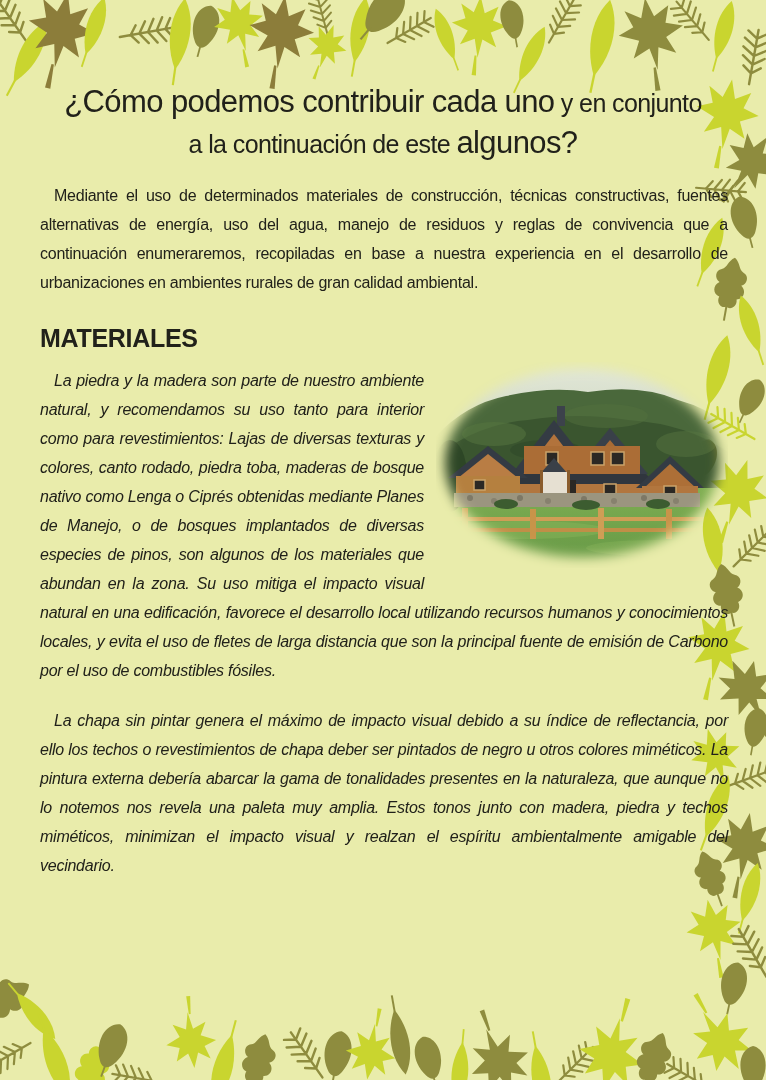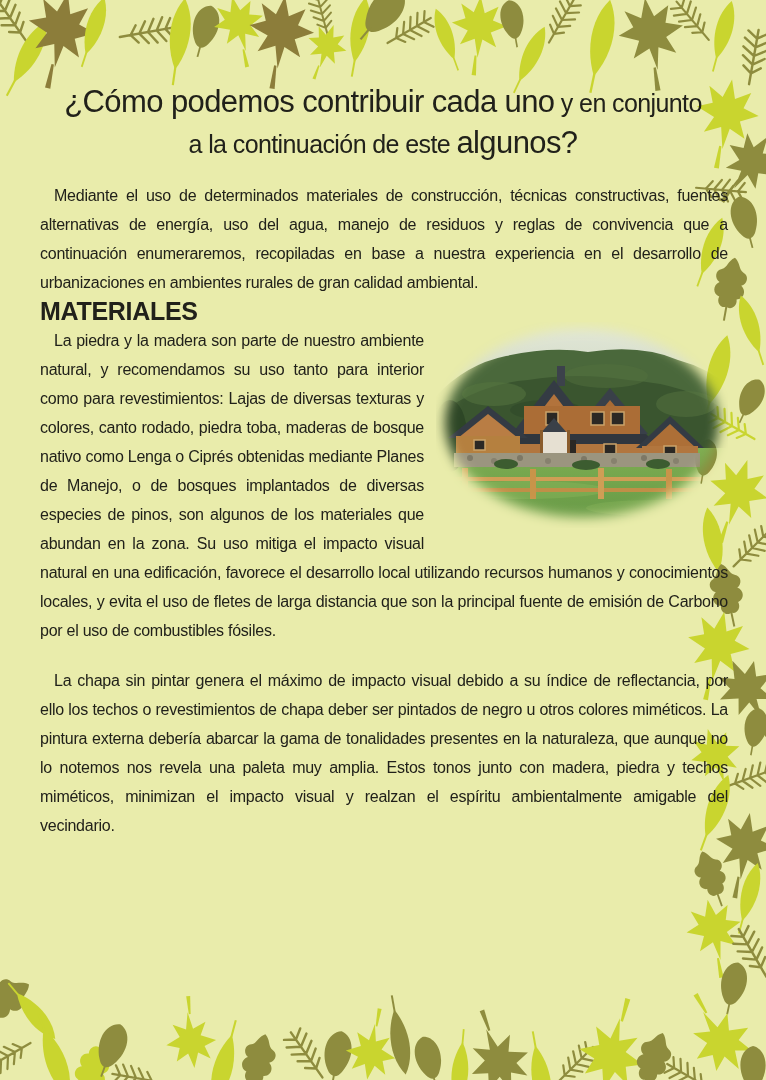--- a/index.html
+++ b/index.html
@@ -12,23 +12,23 @@
   .leafbg { position:absolute; left:0; top:0; width:766px; height:1080px; z-index:0; }
   .content { position:relative; z-index:1; padding:0 40px 0 40px; }
 
   .title { margin-top:82px; text-align:center; font-weight:normal; line-height:39px; letter-spacing:-0.6px; }
   .t-lg { font-size:31px; }
   .t-sm { font-size:25px; }
 
   .para { font-size:16px; line-height:29px; text-align:justify; letter-spacing:-0.25px; text-indent:14px; }
   .intro { margin-top:17px; width:688px; }
 
-  .section { font-size:25px; font-weight:bold; letter-spacing:-0.3px; }
-
-  .materials { margin-top:0; width:688px; }
+  .section { margin-top:27px; font-size:25px; font-weight:bold; letter-spacing:-0.3px; }
+
+  .materials { margin-top:13px; width:688px;font-style:italic; }
   .photo-wrap { float:right; width:292px; height:206px; margin:-4px 0 6px 12px; }
   .photo-wrap svg { display:block; width:292px; height:206px; }
   .para + .para { margin-top:21px; }
   .clear { clear:both; }
 </style>
 </head>
 <body>
 
 <div class="page">
 

